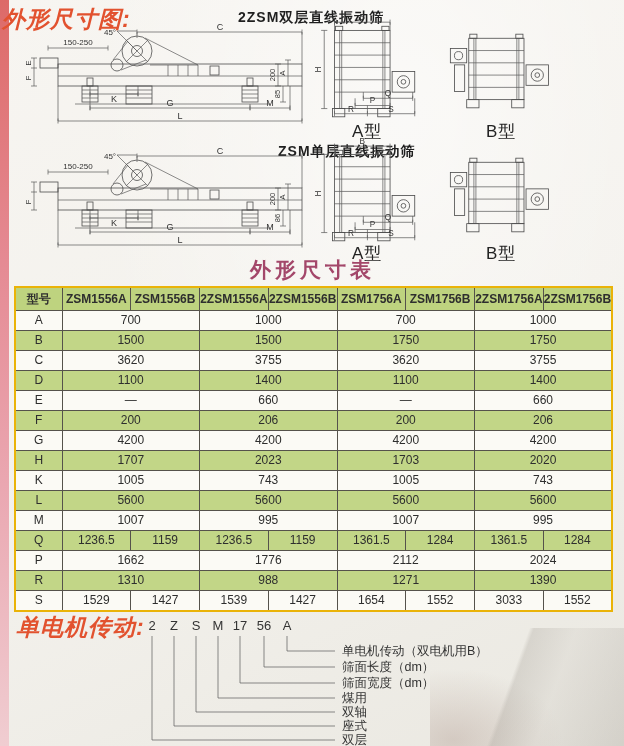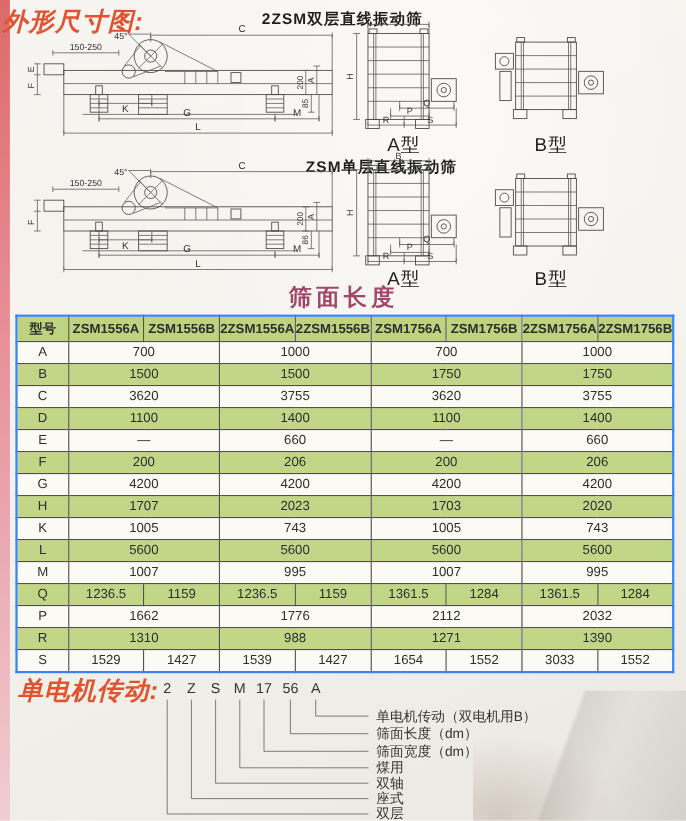--- a/index.html
+++ b/index.html
@@ -39,21 +39,21 @@
     fill:#333;stroke:none;
     font-family:"Liberation Sans","DejaVu Sans",sans-serif;
   }
   .table-title{
     position:absolute;left:14px;top:256px;width:597px;text-align:center;
     font-size:21px;font-weight:bold;letter-spacing:4px;color:#a3476a;
   }
   table.dims{
     position:absolute;left:14px;top:286px;width:597px;
     border-collapse:collapse;table-layout:fixed;
-    border:2px solid #3b82f6;
+    border:2px solid #eab308;
     font-size:12px;color:#2e2e2e;
   }
   table.dims th, table.dims td{
     border:1px solid #55524b;text-align:center;padding:0;
     height:19px;line-height:19px;overflow:hidden;white-space:nowrap;
   }
   table.dims thead th{height:22px;line-height:22px;font-weight:600;font-size:12px;background:#bed37f;}
   tr.row-green td{background:#c2d687;}
   tr.row-white td{background:#fbfaf5;}
   .photo-fade{
@@ -382,21 +382,21 @@
       <rect x="6" y="38" width="10" height="26"></rect>
       <rect x="76" y="38" width="22" height="20"></rect>
       <circle cx="87" cy="48" r="6"></circle>
       <circle cx="87" cy="48" r="2.3"></circle>
       <rect x="18" y="72" width="12" height="8"></rect>
       <rect x="62" y="72" width="12" height="8"></rect>
     </svg>
   <div class="type-caption" style="left:352px;top:242px">A型</div>
   <div class="type-caption" style="left:486px;top:242px">B型</div>
 
-  <div class="table-title">筛面长度</div>
+  <div class="table-title">外形尺寸表</div>
 
   <table class="dims">
     <colgroup id="cols">
         <col style="width: 47px;">
         <col style="width: 68.75px;">
         <col style="width: 68.75px;">
         <col style="width: 68.75px;">
         <col style="width: 68.75px;">
         <col style="width: 68.75px;">
         <col style="width: 68.75px;">
@@ -503,21 +503,21 @@
           <td>1361.5</td>
           <td>1284</td>
           <td>1361.5</td>
           <td>1284</td>
         </tr>
         <tr class="row-white">
           <td>P</td>
           <td colspan="2">1662</td>
           <td colspan="2">1776</td>
           <td colspan="2">2112</td>
-          <td colspan="2">2032</td>
+          <td colspan="2">2024</td>
         </tr>
         <tr class="row-green">
           <td>R</td>
           <td colspan="2">1310</td>
           <td colspan="2">988</td>
           <td colspan="2">1271</td>
           <td colspan="2">1390</td>
         </tr>
         <tr class="row-white">
           <td>S</td>

